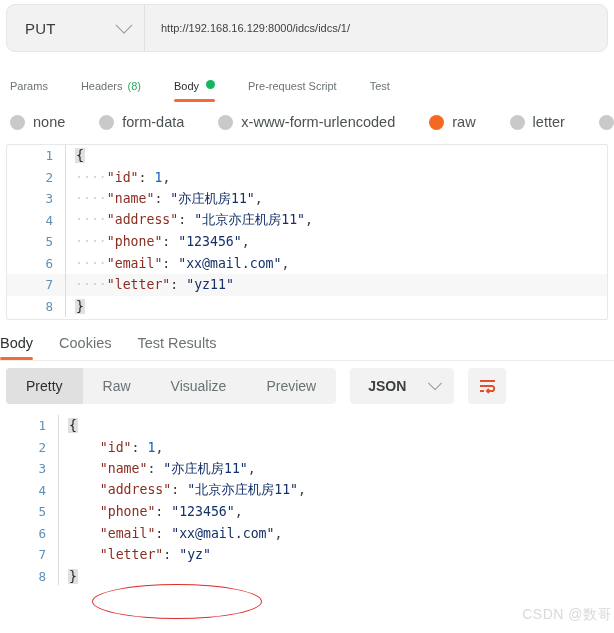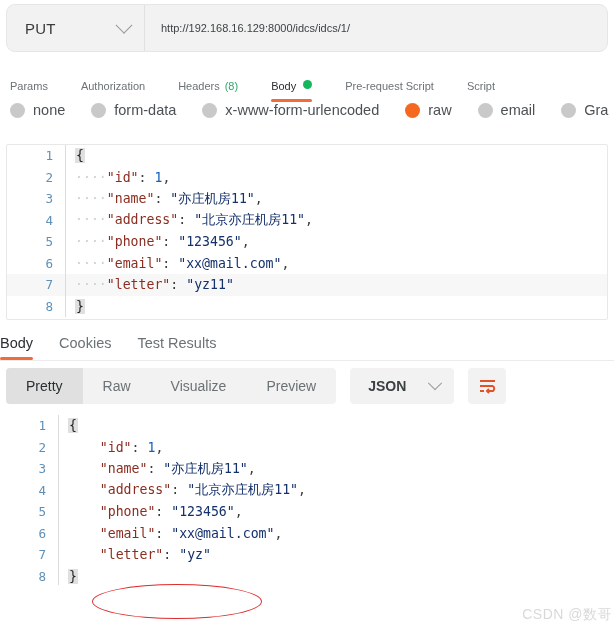--- a/index.html
+++ b/index.html
@@ -95,26 +95,27 @@
     position: absolute;
     left: 0; right: 0; bottom: 0;
     height: 3px;
     background: #f26b3a;
     border-radius: 2px;
   }
 
   
   .body-types {
     display: flex;
-    align-items: flex-start;
+    align-items: center;
     height: 40px;
     padding: 0 10px;
     box-sizing: border-box;
     overflow: hidden;
     white-space: nowrap;
+    gap: 8px;
   }
   .radio-opt {
     display: flex;
     align-items: center;
     margin-right: 26px;
     font-size: 14.5px;
     color: #4b5154;
     cursor: pointer;
     flex: 0 0 auto;
   }
@@ -310,36 +311,33 @@
     <span class="chev"></span>
   </div>
   <div class="url-input">http://192.168.16.129:8000/idcs/idcs/1/</div>
 </div>
 
 <div class="req-tabs" id="req-tabs">
     <div class="req-tab">
       <span>Params</span>
     </div>
     <div class="req-tab">
-      <span>Authorization</span>
-    </div>
-    <div class="req-tab">
       <span>Headers</span>
       <span class="count">(8)</span>
     </div>
     <div class="req-tab active">
       <span>Body</span>
       <span class="dot"></span>
       <span class="underline"></span>
     </div>
     <div class="req-tab">
       <span>Pre-request Script</span>
     </div>
     <div class="req-tab">
-      <span>Script</span>
+      <span>Test</span>
     </div>
   </div>
 
 <div class="body-types" id="body-types">
     <div class="radio-opt">
       <span class="radio-dot"></span>
       <span>none</span>
     </div>
     <div class="radio-opt">
       <span class="radio-dot"></span>
@@ -348,21 +346,21 @@
     <div class="radio-opt">
       <span class="radio-dot"></span>
       <span>x-www-form-urlencoded</span>
     </div>
     <div class="radio-opt selected">
       <span class="radio-dot"></span>
       <span>raw</span>
     </div>
     <div class="radio-opt">
       <span class="radio-dot"></span>
-      <span>email</span>
+      <span>letter</span>
     </div>
     <div class="radio-opt">
       <span class="radio-dot"></span>
       <span>Gra</span>
     </div>
   </div>
 
 <div class="editor request" id="req-editor">
     <div class="code-line">
       <div class="gutter">1</div>

